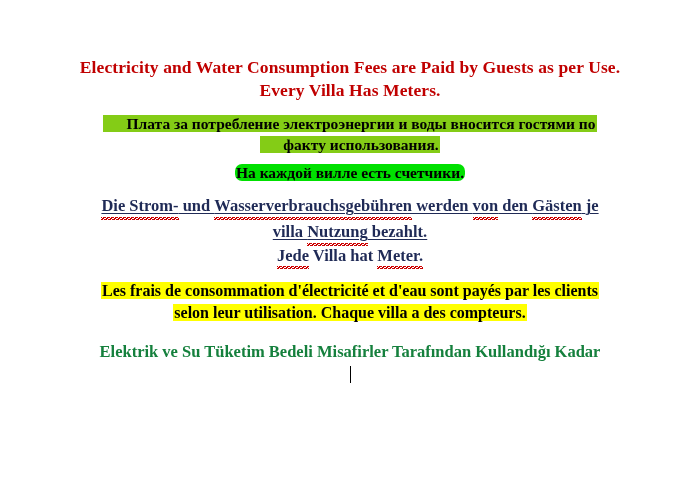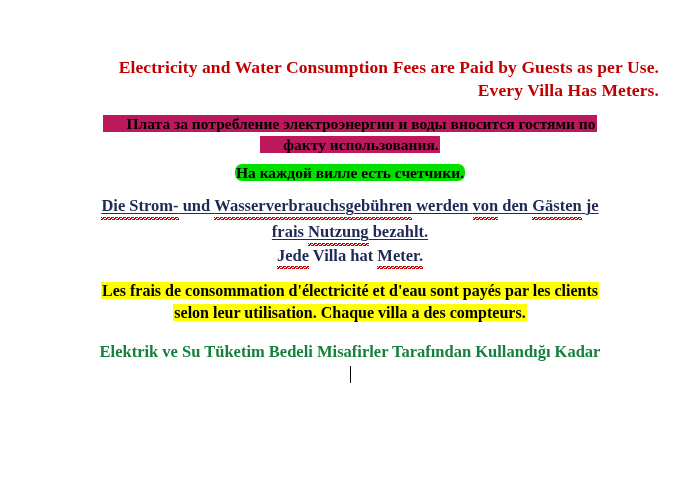--- a/index.html
+++ b/index.html
@@ -40,38 +40,37 @@
   }
 
   
   #block-title {
     position: absolute;
     left: 40px;
     top: 56px;
     width: 620px;
     font-size: 17.5px;
     letter-spacing: 0.1px;
-    text-align: right;
   }
   #block-title .run {
     color: #c00000;
   }
 
   
   #block-russian {
     position: absolute;
     left: 40px;
     top: 113px;
     width: 620px;
     font-size: 15.5px;
     line-height: 1.38;
   }
   #block-russian .run {
     color: #000000;
-    background: #be185d;
+    background: #84cc16;
     padding-left: 23px;
   }
 
   #block-russian-2 {
     position: absolute;
     left: 40px;
     top: 163px;
     width: 620px;
     font-size: 15.5px;
   }
@@ -179,21 +178,21 @@
     <span class="line"><span class="run">Плата за потребление электроэнергии и воды вносится гостями по</span></span>
     <span class="line"><span class="run">факту использования.</span></span>
   </div>
 
   <div id="block-russian-2" class="block">
     <span class="line"><span class="run">На каждой вилле есть счетчики.</span></span>
   </div>
 
   <div id="block-german" class="block">
     <span class="line"><span class="run"><span class="spell">Die Strom-</span><span> und </span><span class="spell">Wasserverbrauchsgebühren</span><span> werden </span><span class="spell">von</span><span> den </span><span class="spell">Gästen</span><span> je</span></span></span>
-    <span class="line"><span class="run"><span>frais </span><span class="spell">Nutzung</span><span> bezahlt.</span></span></span>
+    <span class="line"><span class="run"><span>villa </span><span class="spell">Nutzung</span><span> bezahlt.</span></span></span>
   </div>
 
   <div id="block-german-2" class="block">
     <span class="line"><span class="run"><span class="spell">Jede</span><span> Villa hat </span><span class="spell">Meter.</span></span></span>
   </div>
 
   <div id="block-french" class="block">
     <span class="line"><span class="run">Les frais de consommation d'électricité et d'eau sont payés par les clients</span></span>
     <span class="line"><span class="run">selon leur utilisation. Chaque villa a des compteurs.</span></span>
   </div>

